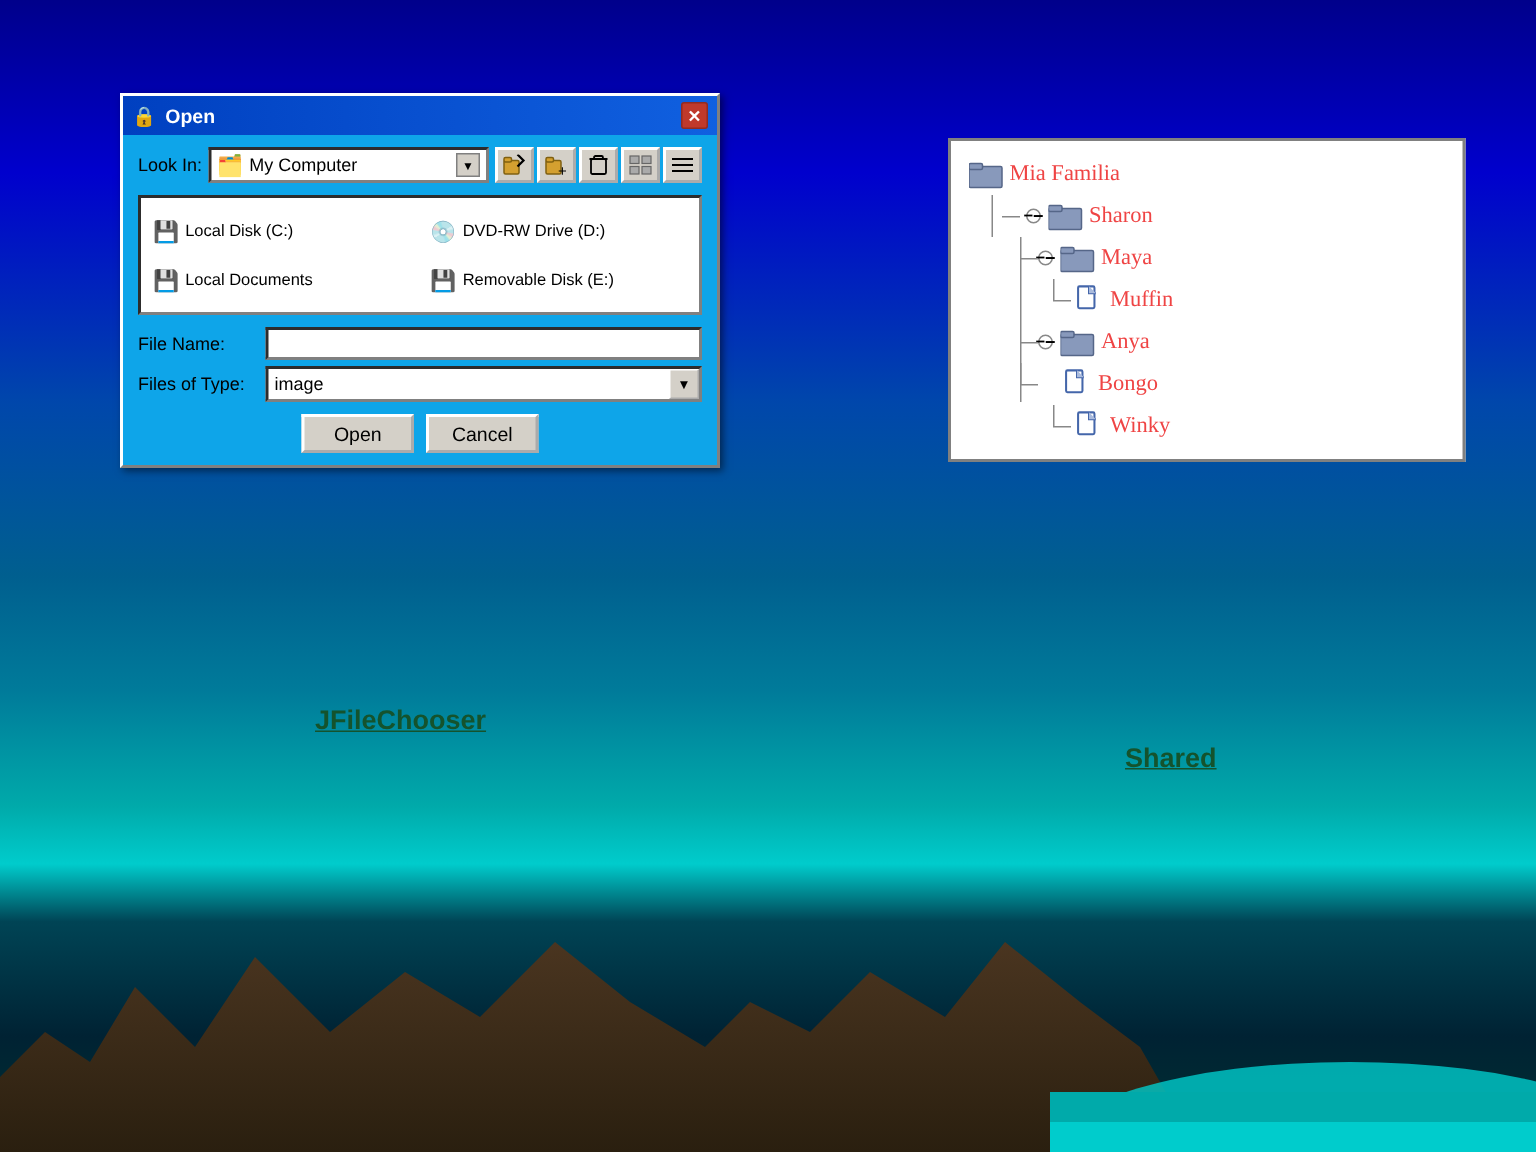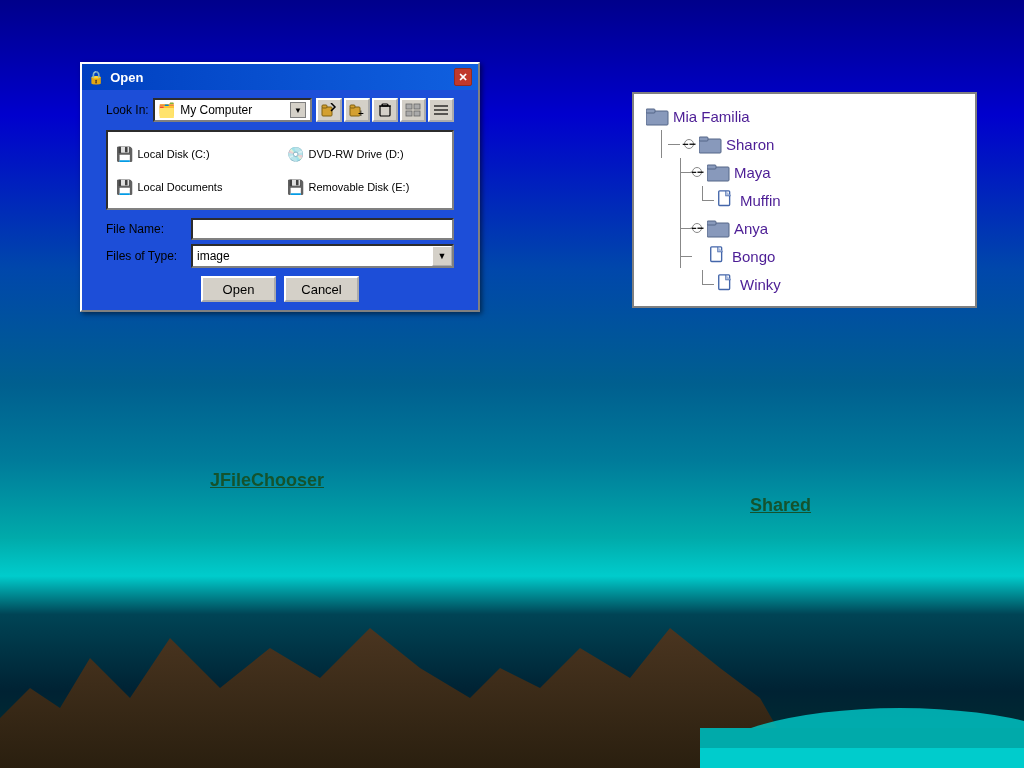--- a/index.html
+++ b/index.html
@@ -102,22 +102,22 @@
       font-size: 11px;
       font-weight: bold;
       display: flex;
       align-items: center;
       justify-content: center;
       cursor: pointer;
       border-radius: 2px;
     }
 
     .dialog-body {
-      padding: 8px 24px;
-      background: #1d4ed8;
+      padding: 8px 10px;
+      background: #0ea5e9;
     }
 
     .toolbar-row {
       display: flex;
       align-items: center;
       gap: 4px;
       margin-bottom: 8px;
     }
 
     .toolbar-label {
@@ -320,22 +320,22 @@
     }
 
     .doc-svg {
       width: 18px;
       height: 20px;
       flex-shrink: 0;
     }
 
     .tree-label {
       font-size: 15px;
-      color: #4c1d95;
-      font-family: Liberation Sans, sans-serif;
+      color: #ef4444;
+      font-family: Liberation Serif, serif;
     }
   </style>
 </head>
 <body>
 
 <div class="background"></div>
 
 <svg class="mountains" viewBox="0 0 1024 200" preserveAspectRatio="none">
 
   <defs>

